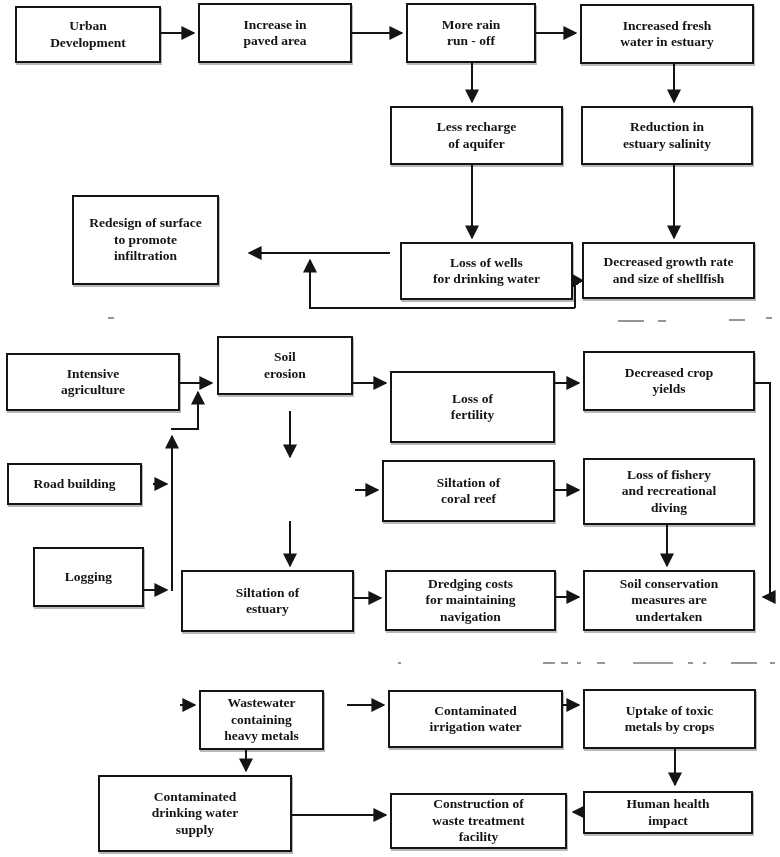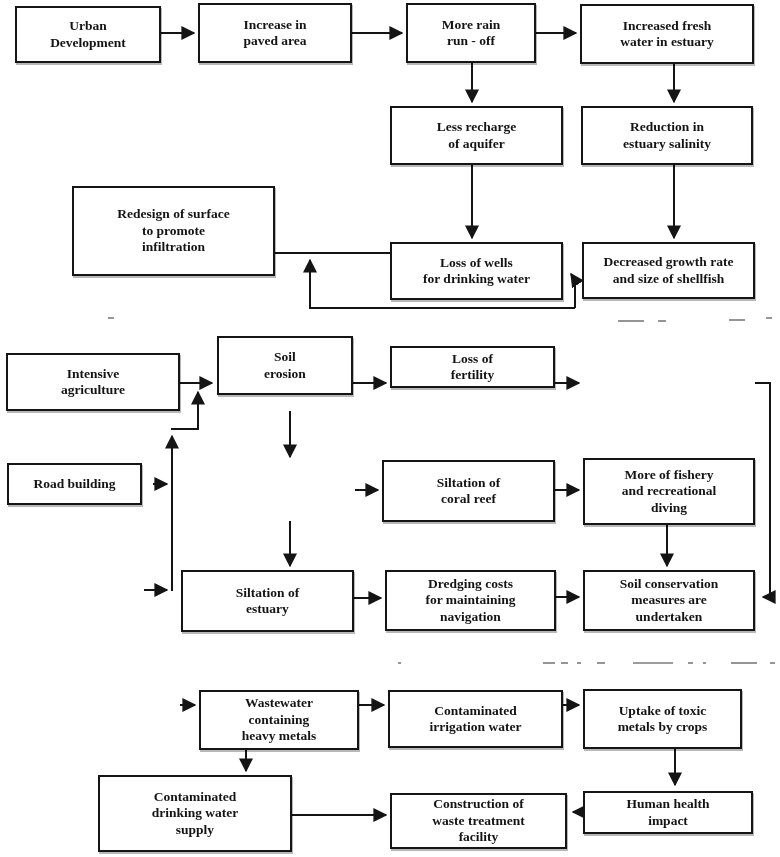--- a/index.html
+++ b/index.html
@@ -107,55 +107,58 @@
   <div class="node" style="left:198px;top:3px;width:154px;height:60px">Increase in
 paved area</div>
   <div class="node" style="left:406px;top:3px;width:130px;height:60px">More rain
 run - off</div>
   <div class="node" style="left:580px;top:4px;width:174px;height:60px">Increased fresh
 water in estuary</div>
   <div class="node" style="left:390px;top:106px;width:173px;height:59px">Less recharge
 of aquifer</div>
   <div class="node" style="left:581px;top:106px;width:172px;height:59px">Reduction in
 estuary salinity</div>
-  <div class="node" style="left:72px;top:186px;width:203px;height:90px">Redesign of surface
+  <div class="node" style="left:72px;top:195px;width:147px;height:90px">Redesign of surface
 to promote
 infiltration</div>
-  <div class="node" style="left:390px;top:242px;width:173px;height:58px">Loss of wells
+  <div class="node" style="left:400px;top:242px;width:173px;height:58px">Loss of wells
 for drinking water</div>
   <div class="node" style="left:582px;top:242px;width:173px;height:57px">Decreased growth rate
 and size of shellfish</div>
 
   <div class="node" style="left:6px;top:353px;width:174px;height:58px">Intensive
 agriculture</div>
   <div class="node" style="left:217px;top:336px;width:136px;height:59px">Soil
 erosion</div>
-  <div class="node" style="left:390px;top:346px;width:165px;height:42px">Loss of
+  <div class="node" style="left:390px;top:371px;width:165px;height:72px">Loss of
 fertility</div>
+  <div class="node" style="left:583px;top:351px;width:172px;height:60px">Decreased crop
+yields</div>
   <div class="node" style="left:7px;top:463px;width:135px;height:42px">Road building</div>
   <div class="node" style="left:382px;top:460px;width:173px;height:62px">Siltation of
 coral reef</div>
-  <div class="node" style="left:583px;top:458px;width:172px;height:67px">More of fishery
+  <div class="node" style="left:583px;top:458px;width:172px;height:67px">Loss of fishery
 and recreational
 diving</div>
+  <div class="node" style="left:33px;top:547px;width:111px;height:60px">Logging</div>
   <div class="node" style="left:181px;top:570px;width:173px;height:62px">Siltation of
 estuary</div>
   <div class="node" style="left:385px;top:570px;width:171px;height:61px">Dredging costs
 for maintaining
 navigation</div>
   <div class="node" style="left:583px;top:570px;width:172px;height:61px">Soil conservation
 measures are
 undertaken</div>
 
-  <div class="node" style="left:199px;top:690px;width:160px;height:60px">Wastewater
+  <div class="node" style="left:199px;top:690px;width:125px;height:60px">Wastewater
 containing
 heavy metals</div>
   <div class="node" style="left:388px;top:690px;width:175px;height:58px">Contaminated
 irrigation water</div>
-  <div class="node" style="left:583px;top:689px;width:159px;height:60px">Uptake of toxic
+  <div class="node" style="left:583px;top:689px;width:173px;height:60px">Uptake of toxic
 metals by crops</div>
   <div class="node" style="left:98px;top:775px;width:194px;height:77px">Contaminated
 drinking water
 supply</div>
   <div class="node" style="left:390px;top:793px;width:177px;height:56px">Construction of
 waste treatment
 facility</div>
   <div class="node" style="left:583px;top:791px;width:170px;height:43px">Human health
 impact</div>
 

